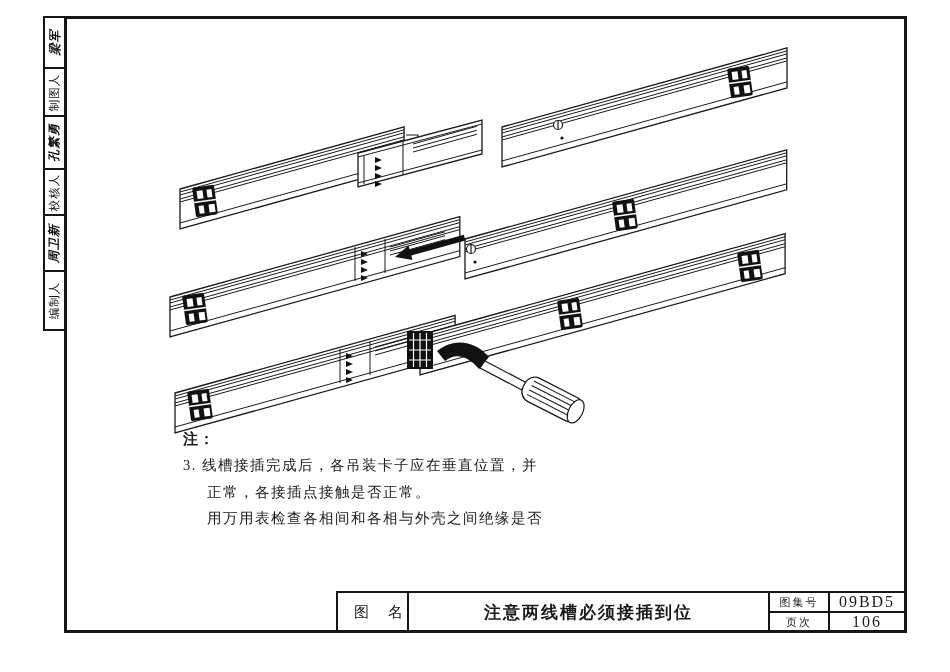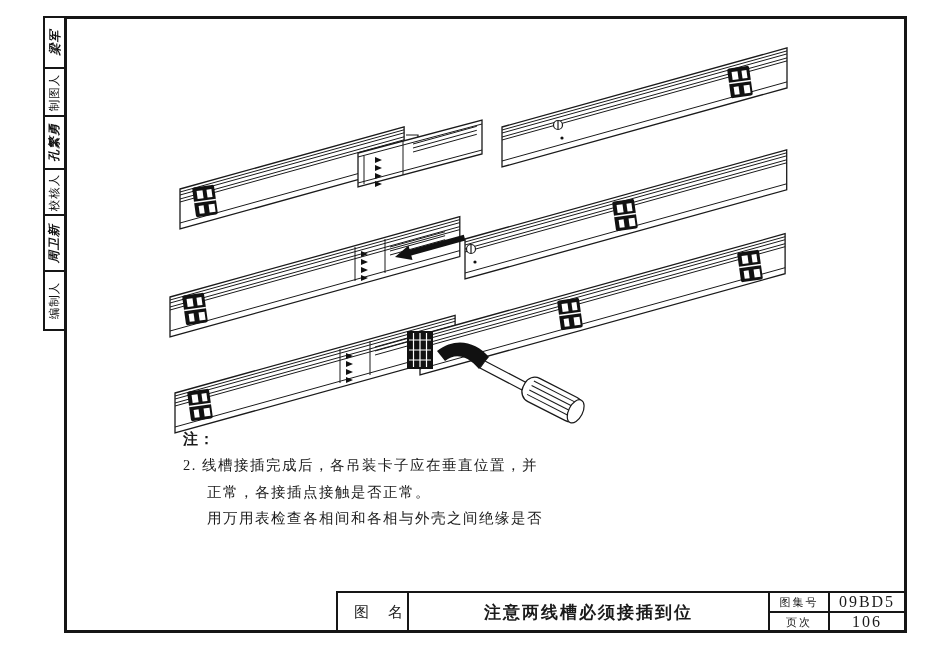--- a/index.html
+++ b/index.html
@@ -234,21 +234,21 @@
         <line x1="7" y1="-3" x2="55" y2="-3" stroke="#1a1a1a" stroke-width="1"></line>
         <line x1="7" y1="2" x2="55" y2="2" stroke="#1a1a1a" stroke-width="1"></line>
         <line x1="7" y1="7" x2="55" y2="7" stroke="#1a1a1a" stroke-width="1"></line>
         <ellipse cx="58" cy="0" rx="7" ry="12.5" fill="#fff" stroke="#1a1a1a" stroke-width="1.2"></ellipse>
       </g>
     </g>
   </svg>
 
 <div class="abs" id="notes">
   <div class="nh">注：</div>
-  <div class="nl">2. 线槽接插完成后，各吊装卡子应在垂直位置，并</div>
+  <div class="nl">3. 线槽接插完成后，各吊装卡子应在垂直位置，并</div>
   <div class="nl ind">正常，各接插点接触是否正常。</div>
   <div class="nl ind">用万用表检查各相间和各相与外壳之间绝缘是否</div>
 </div>
 
 <div class="abs" id="title-block">
   <div class="tb-name">图　名</div>
   <div class="tb-title">注意两线槽必须接插到位</div>
   <div class="tb-lab tb-bb">图集号</div>
   <div class="tb-val tb-bb">09BD5</div>
   <div class="tb-lab">页次</div>

